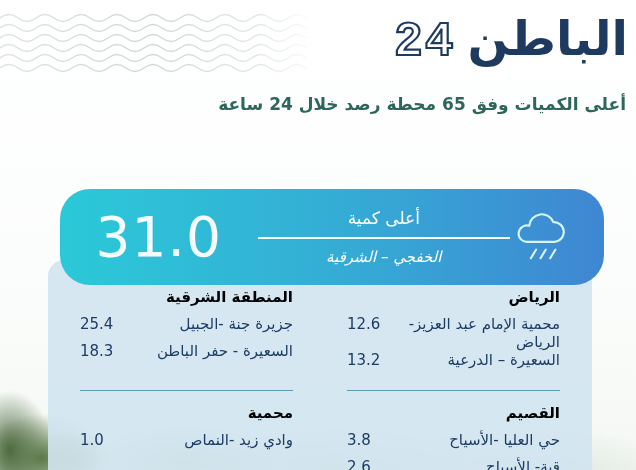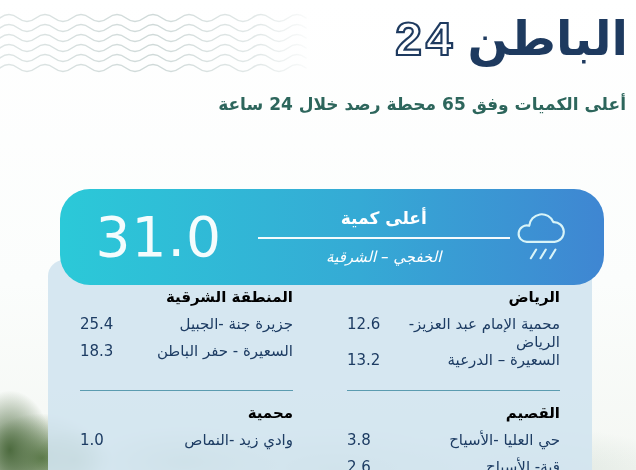--- a/index.html
+++ b/index.html
@@ -44,21 +44,21 @@
   .highlight-card{
     position:absolute;left:60px;top:153px;width:544px;height:96px;z-index:2;
     border-radius:30px;background:linear-gradient(90deg,#2bc9d8 0%,#35aad5 55%,#3f86d2 100%);
     display:flex;align-items:center;box-sizing:border-box;margin-top:36px;
   }
   .hl-value{
     width:202px;text-align:center;font-size:55px;line-height:1;
     color:rgba(255,255,255,0.95);letter-spacing:1px;
   }
   .hl-center{width:258px;direction:rtl;}
-  .hl-label{font-size:17px;font-weight:bold;color:#ffffff;text-align:center;}
+  .hl-label{font-size:17px;font-weight:normal;color:#ffffff;text-align:center;}
   .hl-divider{border-bottom:2px solid rgba(255,255,255,0.95);margin:9px 0;}
   .hl-station{font-size:15px;color:#ffffff;text-align:center;font-style:italic;}
   .cloud{margin-left:auto;margin-right:32px;display:flex;align-items:center;}
 
   
   .table-card{
     position:absolute;left:48px;top:260px;width:544px;height:224px;z-index:1;
     border-radius:16px 16px 0 0;background:rgba(209,228,240,0.9);
     box-sizing:border-box;padding:28px 32px 0;direction:rtl;
     display:grid;grid-template-columns:1fr 1fr;column-gap:54px;row-gap:12px;

